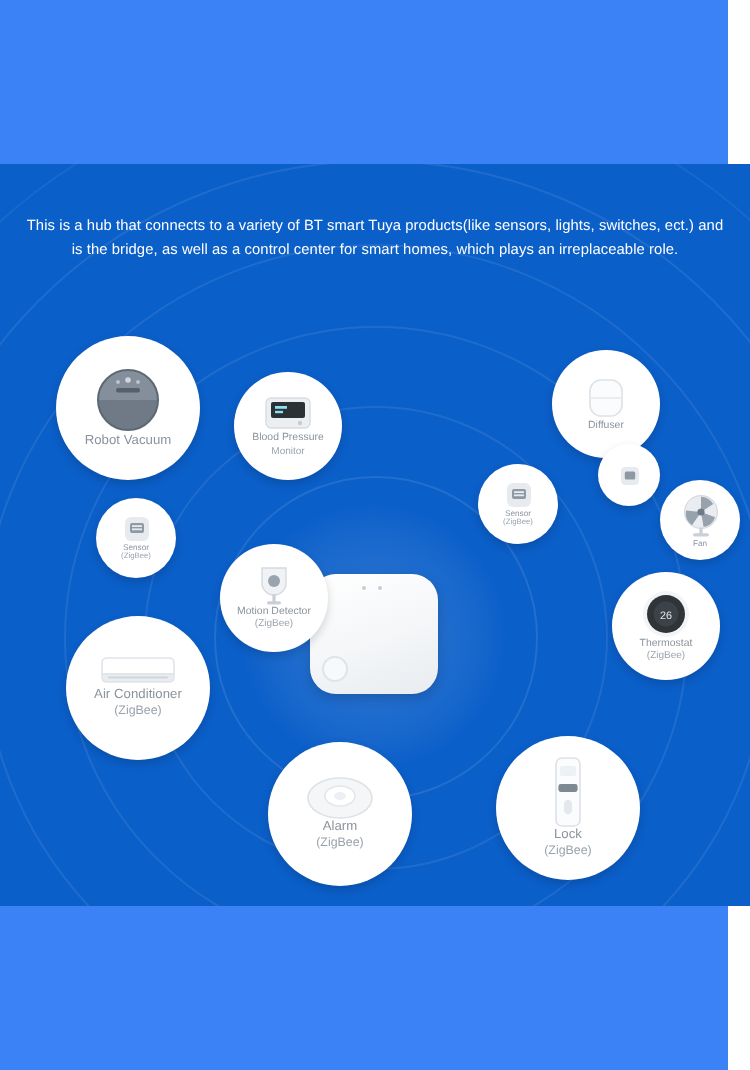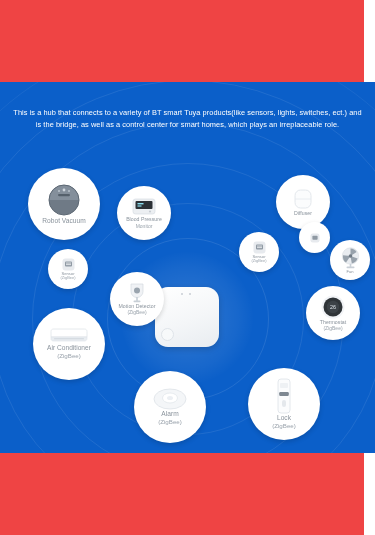--- a/index.html
+++ b/index.html
@@ -2,21 +2,21 @@
 <html><head>
 <meta charset="utf-8">
 <style>
   html,body{margin:0;padding:0;}
   body{
     width:375px;height:535px;
     background:#ffffff;
     font-family:"Liberation Sans", sans-serif;
     overflow:hidden;
   }
-  .page{position:relative;width:364px;height:535px;background:#ef4444;}
+  .page{position:relative;width:364px;height:535px;background:#3b82f6;}
 
   
   .hero{
     position:absolute;left:0;top:82px;width:375px;height:371px;
     background:#0b5fc9;
     overflow:hidden;
   }
   
   .ring{
     position:absolute;border-radius:50%;

